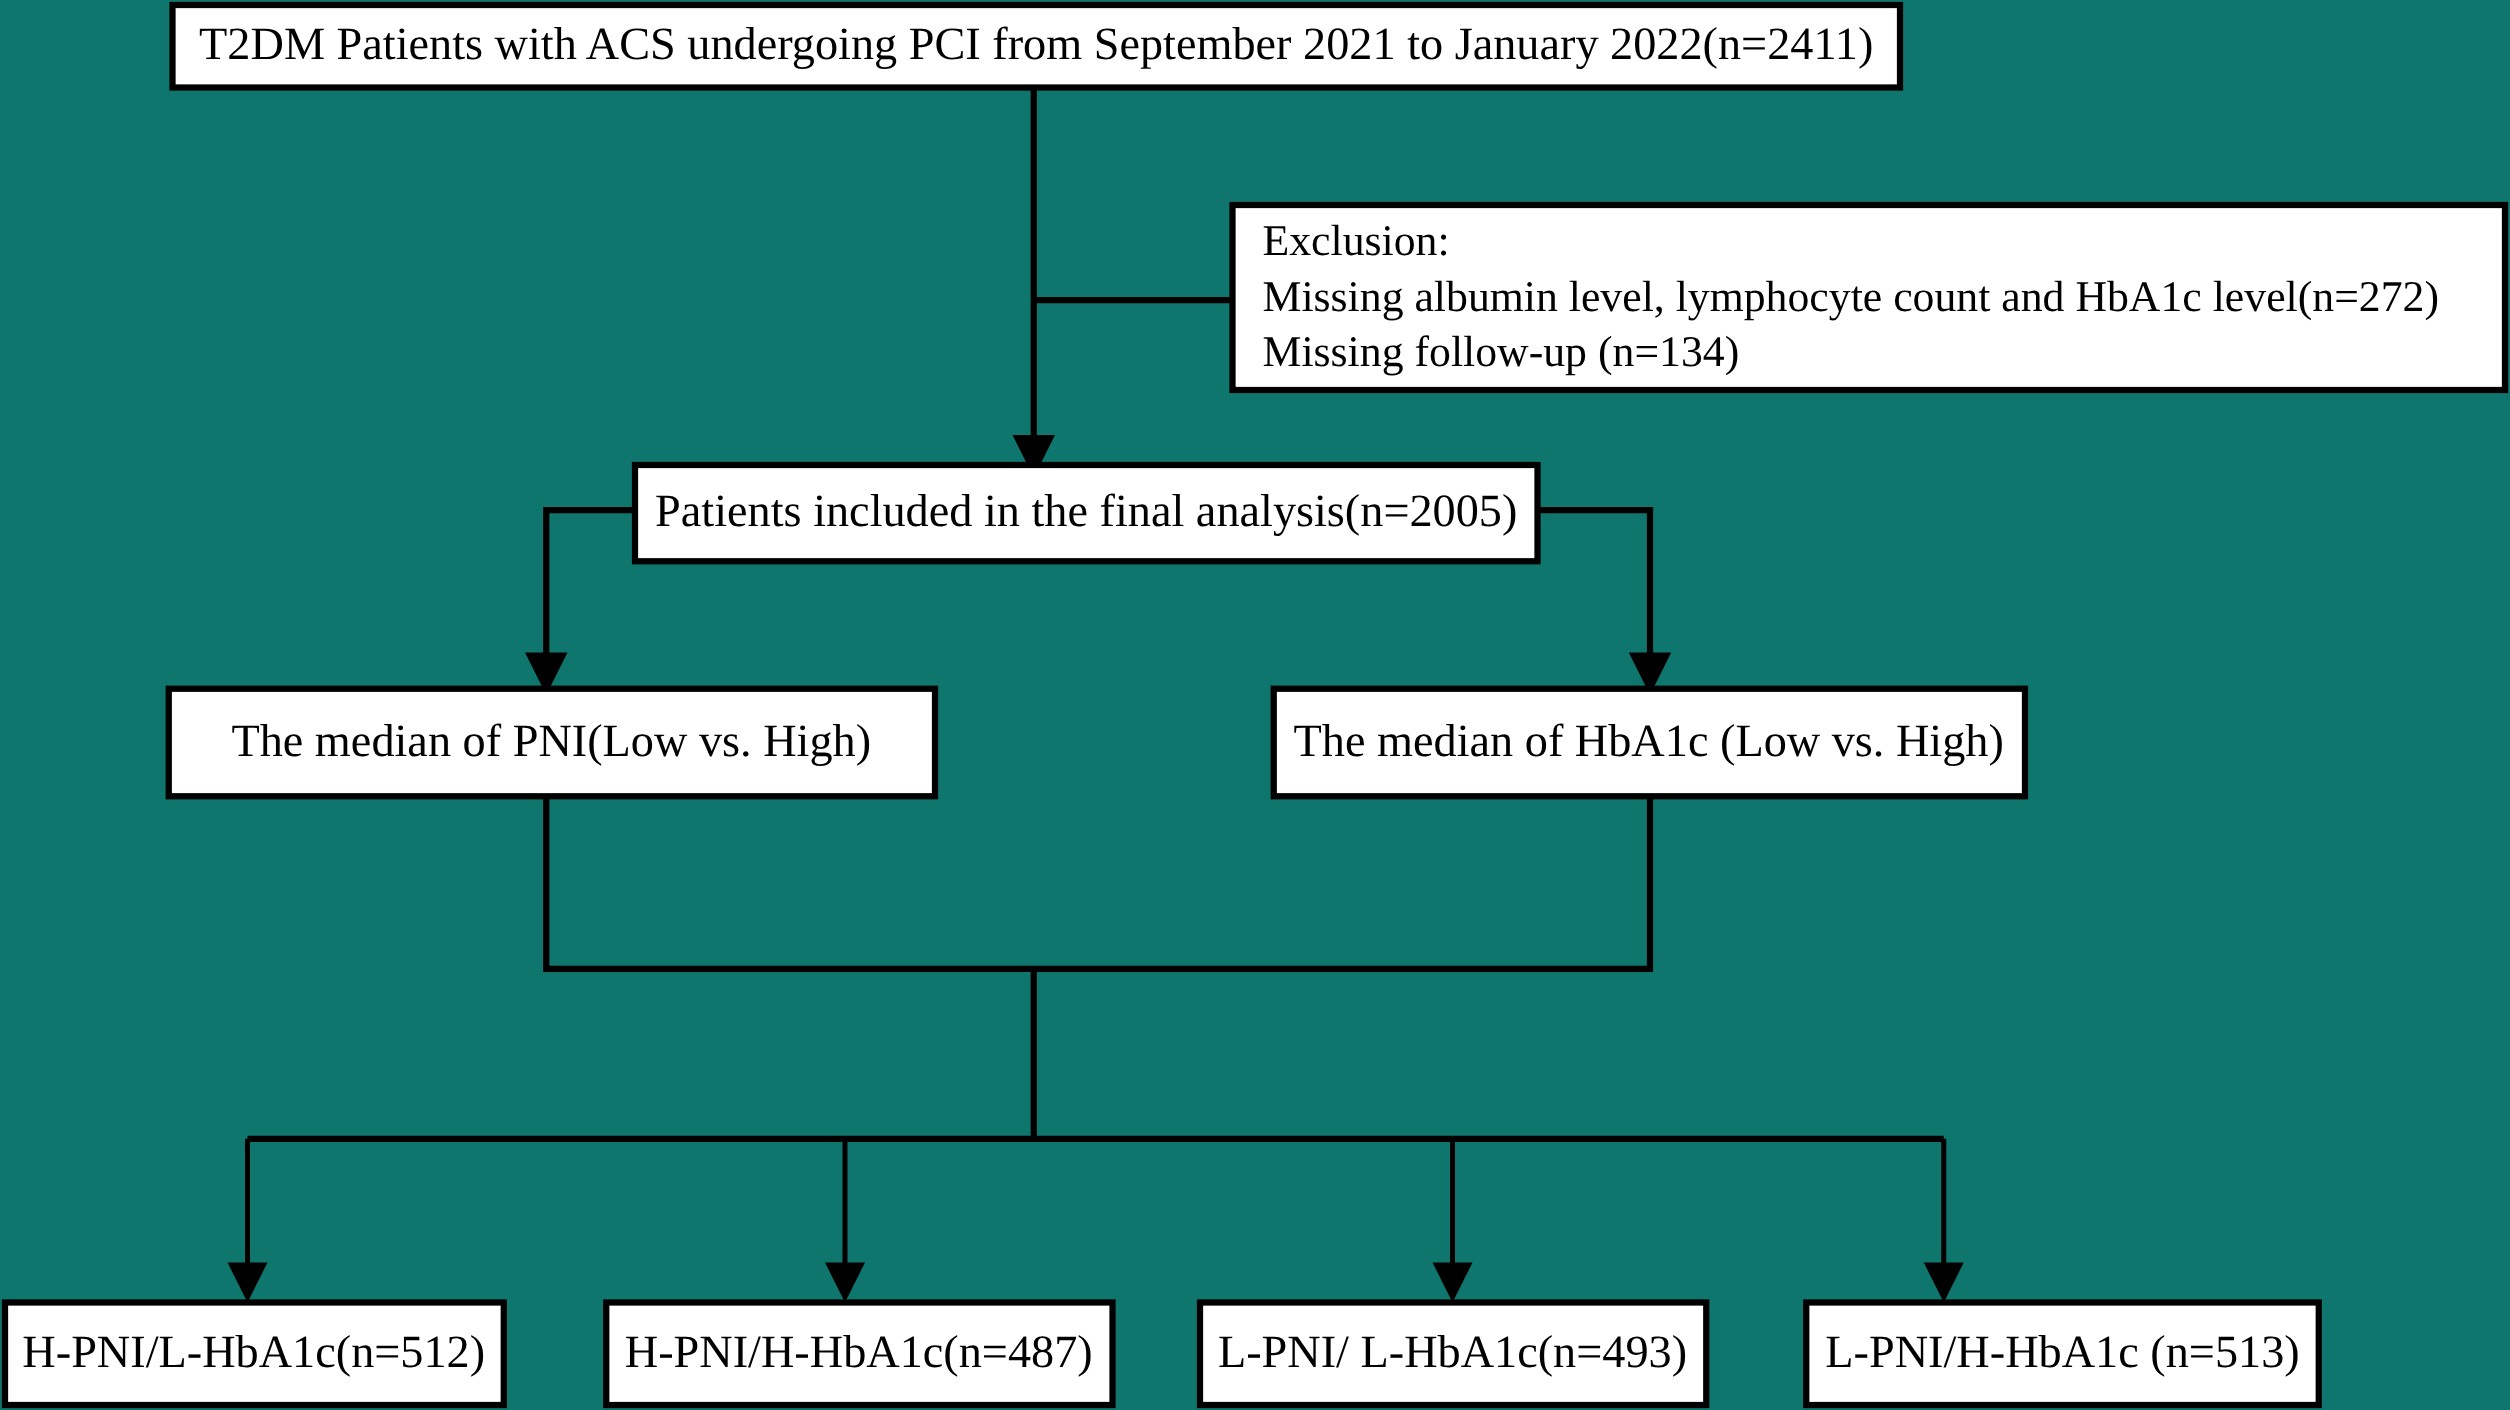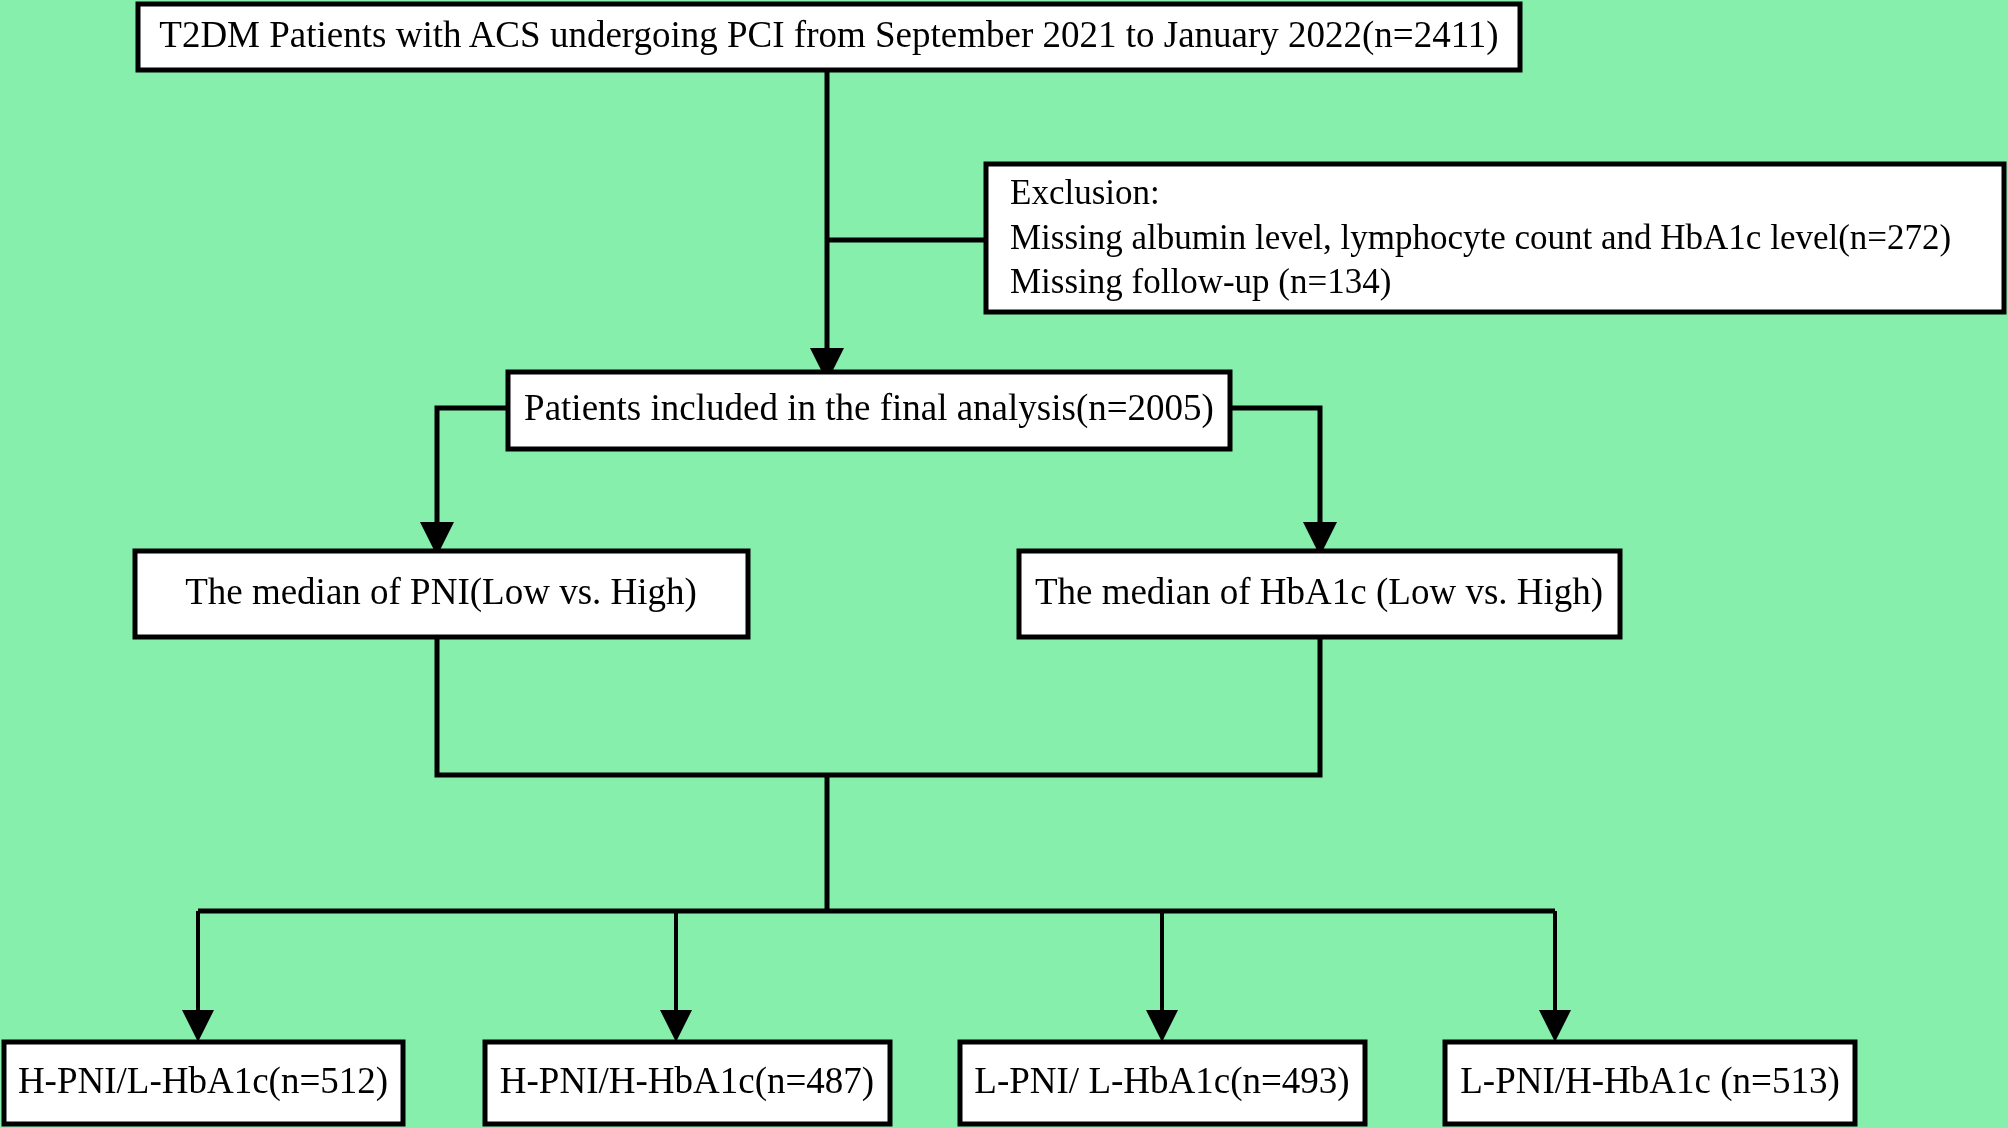--- a/index.html
+++ b/index.html
@@ -8,21 +8,21 @@
     padding: 0;
     background: #ffffff;
   }
   body {
     font-family: "Liberation Serif", "DejaVu Serif", serif;
   }
   #flow-root {
     position: relative;
     width: 2008px;
     height: 1128px;
-    background: #86efac;
+    background: #0f766e;
     overflow: hidden;
   }
   svg.flow-canvas {
     position: absolute;
     top: 0;
     left: 0;
     width: 2008px;
     height: 1128px;
     display: block;
   }

